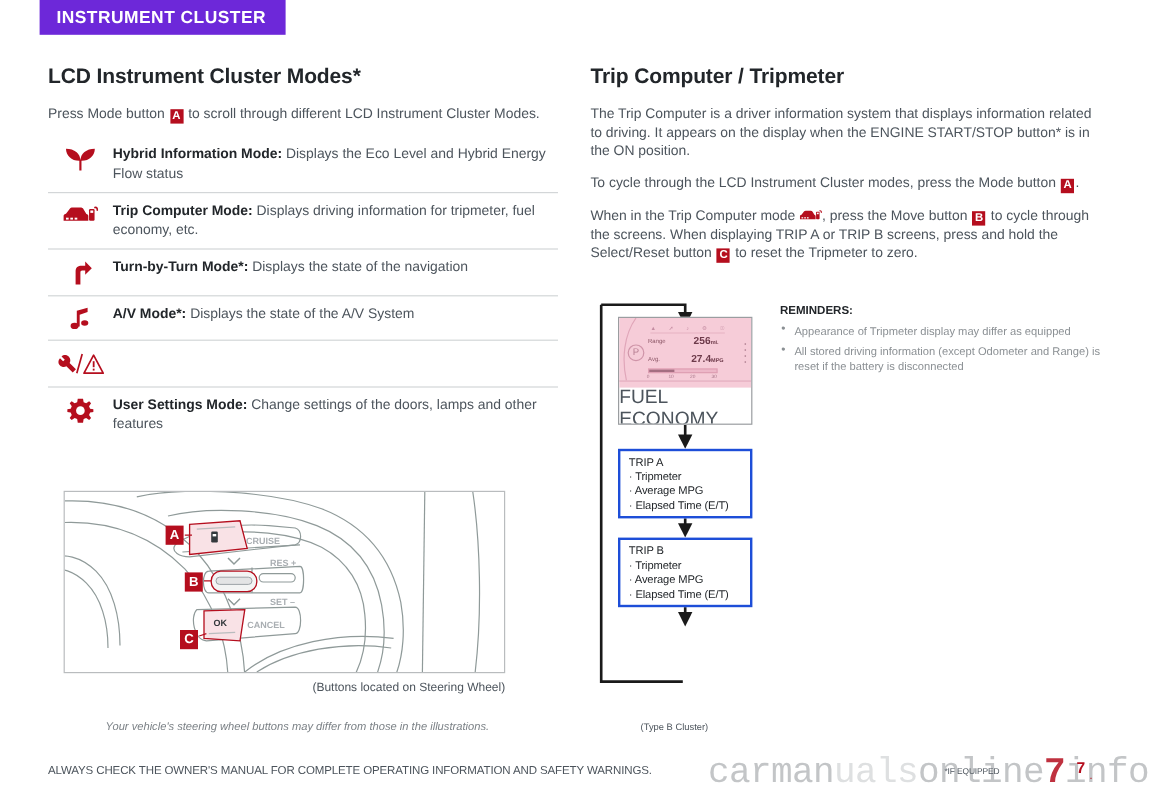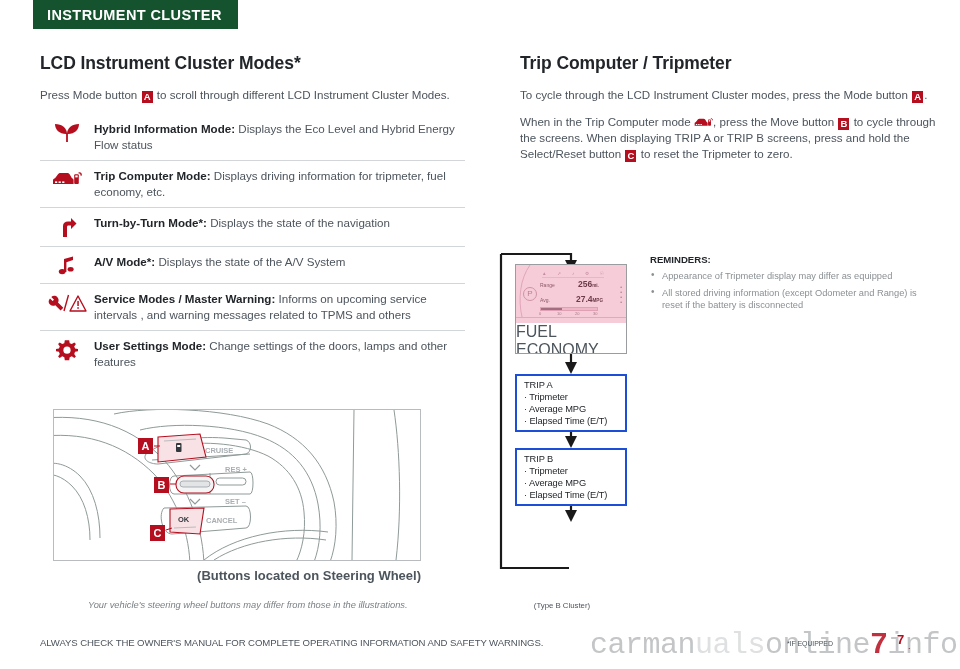--- a/index.html
+++ b/index.html
@@ -10,31 +10,31 @@
     font-family:"Liberation Sans", sans-serif;
     color:#4c545c;
     position:relative;
     overflow:hidden;
   }
 
   
   .section-tag{
     position:absolute; left:33px; top:0px;
     width:205px; height:29px;
-    background:#14532d;
+    background:#6d28d9;
     color:#ffffff;
     font-size:14.5px; font-weight:bold;
     letter-spacing:.4px;
     display:flex; align-items:center;
     padding-left:14px;
   }
 
   
   .col-left{ position:absolute; left:40px; top:36px; width:425px; }
-  .col-right{ position:absolute; left:520px; top:36px; width:425px; }
+  .col-right{ position:absolute; left:492px; top:36px; width:425px; }
 
   h2.title{
     font-size:17.5px; font-weight:bold; color:#22262a;
     margin:17px 0 13px 0; letter-spacing:-.1px;
   }
   p.body{
     font-size:11.6px; line-height:15.5px; margin:0 0 11px 0; color:#4c545c;
   }
 
   
@@ -68,21 +68,21 @@
 
   
   .wheel-fig{
     position:absolute; left:53px; top:409px;
     width:368px; height:152px;
     border:1px solid #b9bcbe; background:#fff;
     overflow:hidden;
   }
   .wheel-caption{
     position:absolute; left:53px; top:568px; width:368px;
-    text-align:right; font-size:13px; color:#4c545c;font-weight:bold;
+    text-align:right; font-size:10px; color:#4c545c;
   }
   .fig-badge{
     position:absolute;
     background:#b50e1e; color:#fff; font-weight:bold;
     font-size:11px; line-height:16px; width:15px; height:16px;
     text-align:center;
   }
   .disclaimer{
     position:absolute; left:40px; top:600px; width:460px;
     font-size:9.3px; font-style:italic; color:#7b8186;margin-left:48px;
@@ -268,24 +268,20 @@
 
     <div class="mode-row">
       <div class="mode-icon">
         <svg width="40" height="22" viewBox="0 0 40 22">
           <path d="M3 6.5 C1.2 8.2, 1.2 11, 3 12.6 C4.5 14, 6.6 14.2, 8.3 13.3 L13.6 18.5 L16.3 15.8 L11 10.6 C12 8.9, 11.8 6.7, 10.4 5.2 C8.8 3.5, 6 3.4, 4.3 5 L7 7.7 L5.6 9.1 Z" fill="#b50e1e"></path>
           <path d="M17 19 L21.5 3" stroke="#b50e1e" stroke-width="1.4" fill="none"></path>
           <path d="M31 4 L39 19 L23 19 Z" fill="none" stroke="#b50e1e" stroke-width="1.4" stroke-linejoin="round"></path>
           <rect x="30.3" y="9" width="1.5" height="5" fill="#b50e1e"></rect>
           <rect x="30.3" y="15.2" width="1.5" height="1.6" fill="#b50e1e"></rect>
         </svg>
-      </div>
-      <div class="mode-text">
-        <b>Service Modes / Master Warning:</b>
-        <span>Informs on upcoming service intervals , and warning messages related to TPMS and others</span>
       </div>
     </div>
 
     <div class="mode-row last">
       <div class="mode-icon">
         <svg width="22" height="22" viewBox="0 0 22 22">
           <path d="M11 1.2 L13.2 1.2 L13.7 4.2 L15.8 5.1 L18.3 3.4 L19.9 5 L18.2 7.5 L19.1 9.6 L22 10.1 L22 12.3 L19.1 12.8 L18.2 14.9 L19.9 17.4 L18.3 19 L15.8 17.3 L13.7 18.2 L13.2 21.2 L11 21.2 L8.8 21.2 L8.3 18.2 L6.2 17.3 L3.7 19 L2.1 17.4 L3.8 14.9 L2.9 12.8 L0 12.3 L0 10.1 L2.9 9.6 L3.8 7.5 L2.1 5 L3.7 3.4 L6.2 5.1 L8.3 4.2 L8.8 1.2 Z" fill="#b50e1e"></path>
           <circle cx="11" cy="11.2" r="3.6" fill="#ffffff"></circle>
         </svg>
       </div>
@@ -353,20 +349,21 @@
   <div class="fig-badge" style="left:100px; top:67px;">B</div>
   <div class="fig-badge" style="left:96px; top:115px;">C</div>
 </div>
 
 <div class="wheel-caption">(Buttons located on Steering Wheel)</div>
 <div class="disclaimer">Your vehicle's steering wheel buttons may differ from those in the illustrations.</div>
 
 <div class="col-right">
   <h2 class="title">Trip Computer / Tripmeter</h2>
 
+  <p class="body">The Trip Computer is a driver information system that displays information related to driving. It appears on the display when the ENGINE START/STOP button* is in the ON position.</p>
 
   <p class="body">
     <span>To cycle through the LCD Instrument Cluster modes, press the Mode button</span>
     <span class="badge">A</span><span>.</span>
   </p>
 
   <p class="body">
     <span>When in the Trip Computer mode</span>
     <span style="display:inline-block; vertical-align:-3px;">
       <svg width="19" height="13" viewBox="0 0 30 20">

